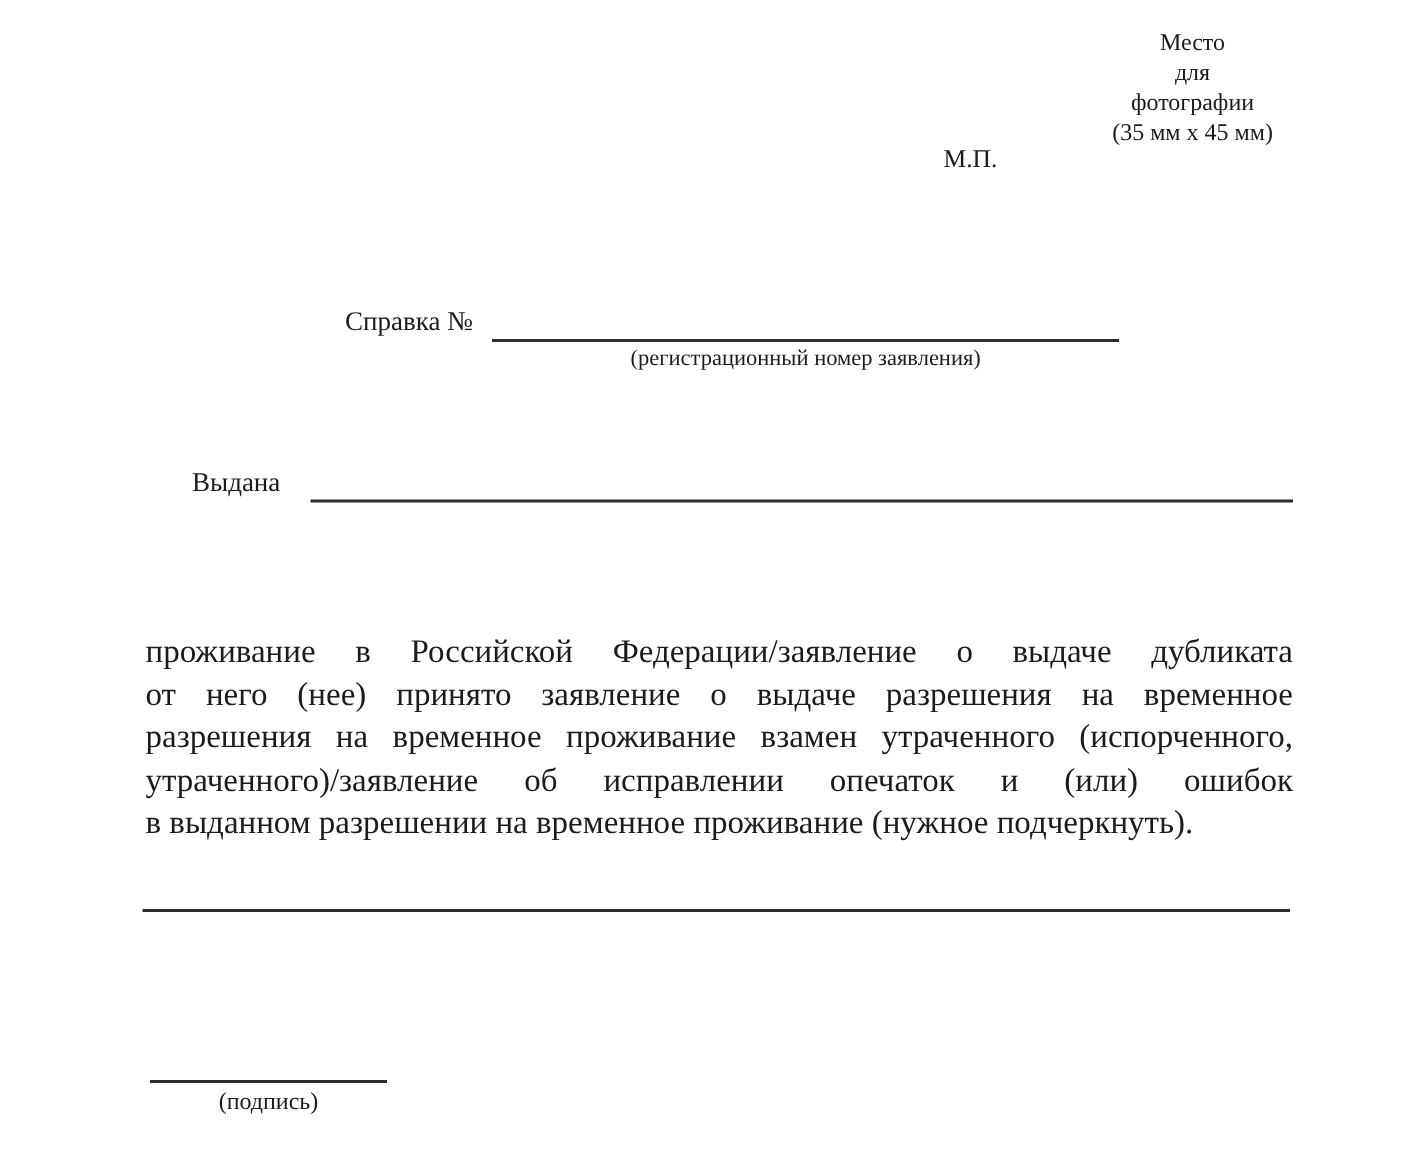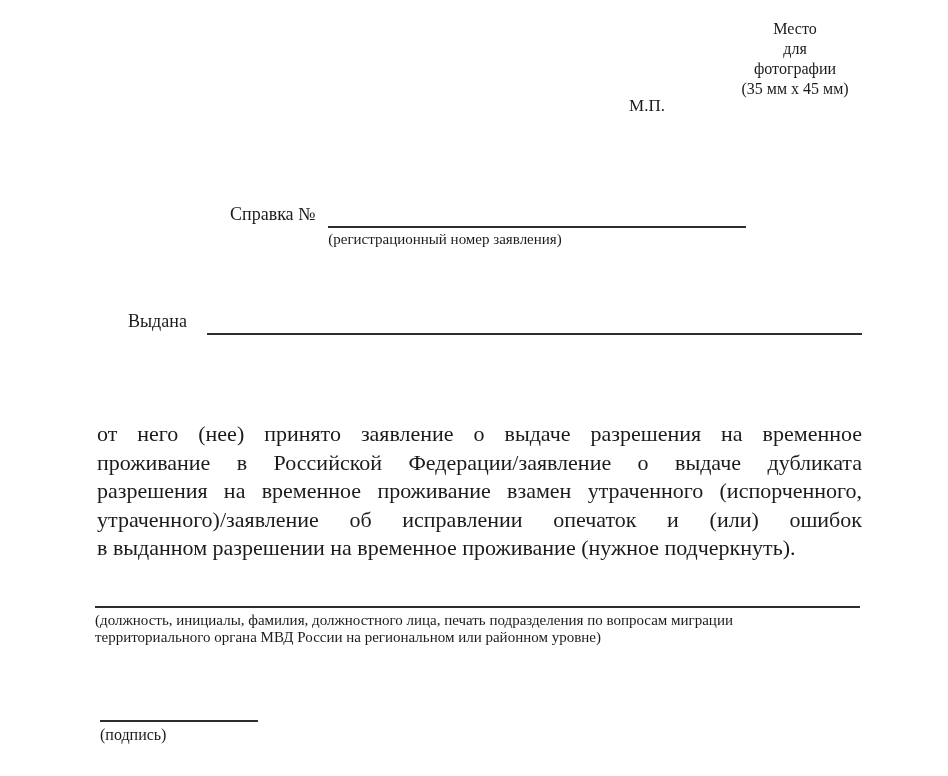--- a/index.html
+++ b/index.html
@@ -43,21 +43,21 @@
   }
   .blank {
     display: block;
     height: 24px;
     border-bottom: 2px solid #2e2e2e;
     font-size: 20px;
   }
   .caption {
     font-size: 15px;
     line-height: 17px;
-    text-align: left;
+    text-align: center;
     padding-top: 3px;
     color: #1b1b1b;
   }
   .row-title  { left: 230px; top: 202px; width: 516px; }
   .row-title .label { margin-right: 13px; }
   .row-issued { left: 128px; top: 309px; width: 734px; }
   .row-issued .label { margin-right: 20px; }
   .row-inthat { left: 92px;  top: 366px; width: 768px; }
   .row-inthat .label { margin-right: 40px; }
 
@@ -115,33 +115,29 @@
 
   <div class="row row-issued">
     <span class="label">Выдана</span>
     <span class="fillwrap">
       <span class="blank"></span>
     </span>
   </div>
 
 
   <div class="body-par">
+    <div class="pline">проживание в Российской Федерации/заявление о выдаче дубликата</div>
     <div class="pline">от него (нее) принято заявление о выдаче разрешения на временное</div>
-    <div class="pline">проживание в Российской Федерации/заявление о выдаче дубликата</div>
     <div class="pline">разрешения на временное проживание взамен утраченного (испорченного,</div>
     <div class="pline">утраченного)/заявление об исправлении опечаток и (или) ошибок</div>
     <div class="pline last">в выданном разрешении на временное проживание (нужное подчеркнуть).</div>
   </div>
 
   <div class="official-block">
     <div class="blank"></div>
-    <div class="caption">
-      <div>(должность, инициалы, фамилия, должностного лица, печать подразделения по вопросам миграции</div>
-      <div>территориального органа МВД России на региональном или районном уровне)</div>
-    </div>
   </div>
 
   <div class="sign-block">
     <div class="blank"></div>
     <div class="caption">(подпись)</div>
   </div>
 
 </div>
 
 </body></html>

